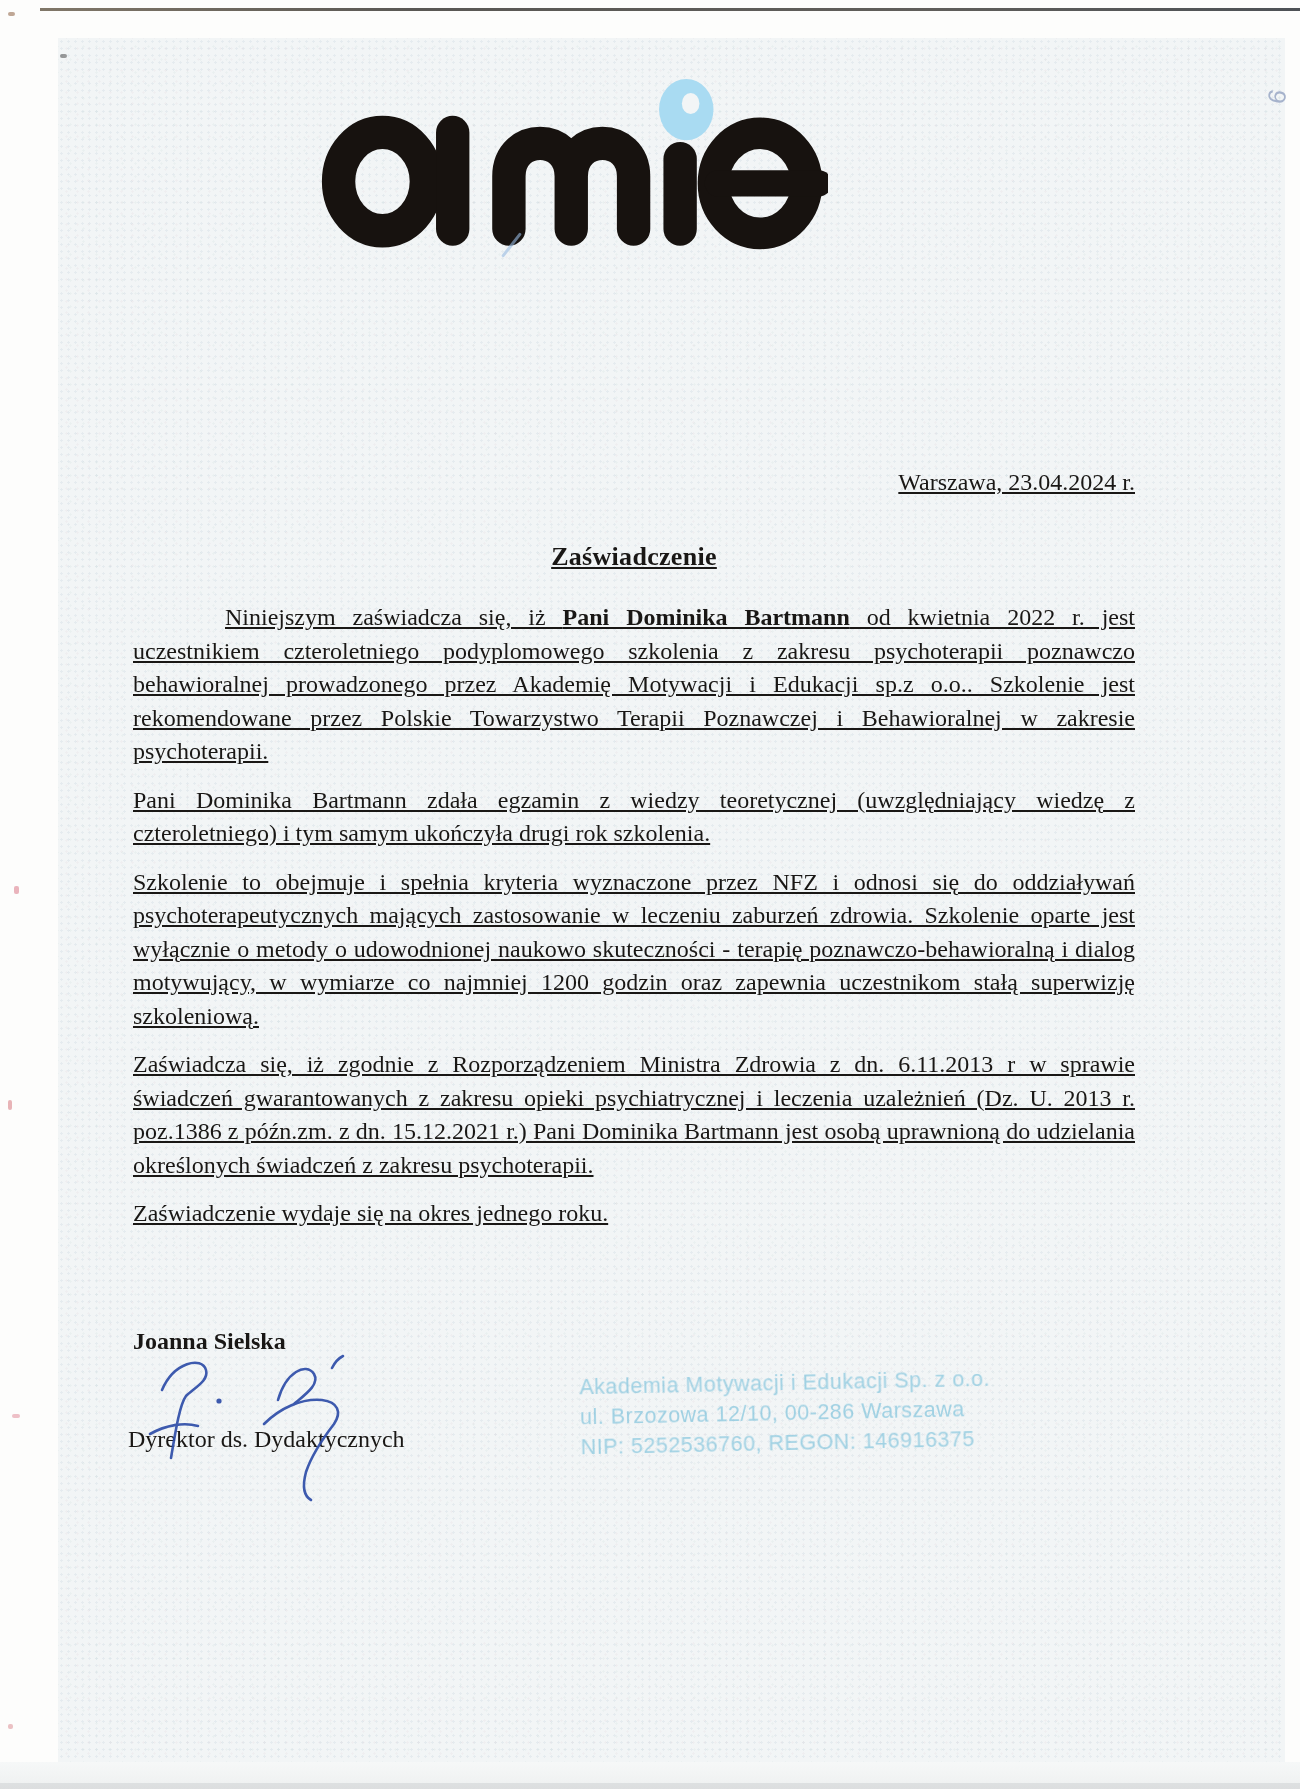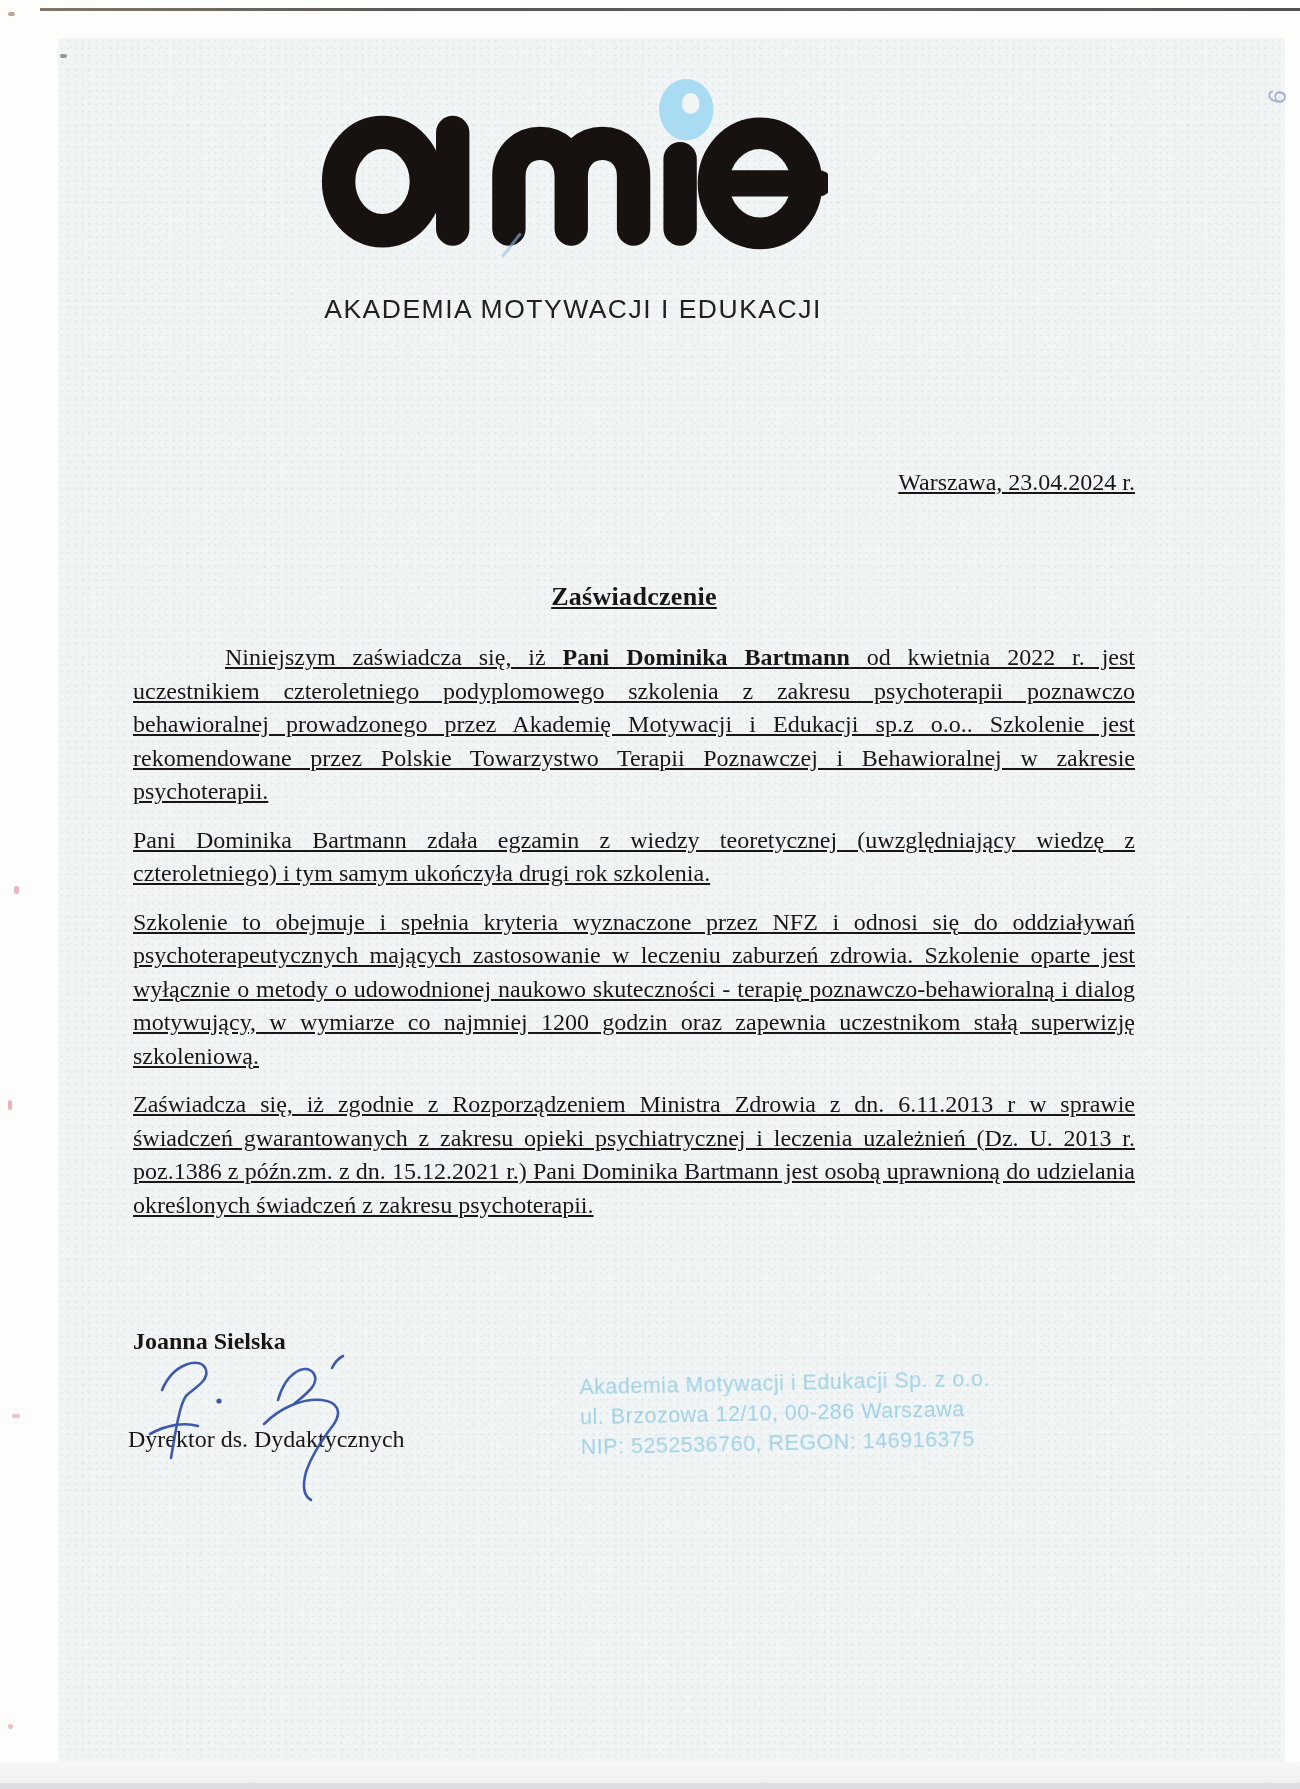--- a/index.html
+++ b/index.html
@@ -42,21 +42,21 @@
     font-family:"Liberation Sans", sans-serif;
     font-size:26.5px;letter-spacing:1.5px;color:#20201e;white-space:nowrap;
   }
 
   
   .text-block{
     position:absolute;left:75px;top:428px;width:1002px;
     font-size:24px;line-height:33.5px;color:#191715;text-decoration:underline;
   }
   .date-line{text-align:right;}
-  .doc-title{margin-top:80px;text-align:center;font-weight:bold;font-size:26px;letter-spacing:.3px;}
+  .doc-title{margin-top:40px;text-align:center;font-weight:bold;font-size:26px;letter-spacing:.3px;}
   .text-block p{margin:15px 0 0 0;text-align:justify;}
   .text-block p.first{margin-top:28px;text-indent:92px;}
   .text-block p.last{text-align:left;}
 
   
   .signer-name{position:absolute;left:75px;top:1290px;font-size:24px;color:#191715;font-weight:bold;}
   .signer-role{position:absolute;left:70px;top:1388px;font-size:24px;color:#191715;z-index:1;}
   .signature-svg{position:absolute;left:82px;top:1300px;width:250px;height:165px;z-index:2;opacity:.92;}
 
   
@@ -98,30 +98,30 @@
         <ellipse cx="73" cy="118" rx="50" ry="56"></ellipse>
         <line x1="153" y1="62" x2="153" y2="172" stroke-linecap="round"></line>
         <path d="M 217 172 L 217 112 C 217 62 288 62 288 112 L 288 172 M 288 112 C 288 62 359 62 359 112 L 359 172" stroke-linecap="round" stroke-linejoin="round"></path>
         <line x1="412" y1="92" x2="412" y2="172" stroke-linecap="round"></line>
         <ellipse cx="503" cy="120" rx="53" ry="57" stroke-width="36"></ellipse>
         <line x1="455" y1="120" x2="570" y2="120" stroke-width="30" stroke-linecap="round"></line>
       </g>
       <ellipse cx="419" cy="36" rx="31" ry="35" fill="#a9dbf2"></ellipse>
       <ellipse cx="424" cy="29" rx="10" ry="12" fill="#f2f5f6"></ellipse>
     </svg>
-    <div class="logo-subtitle">AKADEMIA MOTYWACJI I EDUKACJI</div>
   </div>
 
   <div class="text-block">
     <div class="date-line">Warszawa, 23.04.2024 r.</div>
     <div class="doc-title">Zaświadczenie</div>
     <p class="first"><span>Niniejszym zaświadcza się, iż </span><b>Pani Dominika Bartmann</b><span> od kwietnia 2022 r. jest uczestnikiem czteroletniego podyplomowego szkolenia z zakresu psychoterapii poznawczo behawioralnej prowadzonego przez Akademię Motywacji i Edukacji sp.z o.o.. Szkolenie jest rekomendowane przez Polskie Towarzystwo Terapii Poznawczej i Behawioralnej w zakresie psychoterapii.</span></p>
     <p>Pani Dominika Bartmann zdała egzamin z wiedzy teoretycznej (uwzględniający wiedzę z czteroletniego) i tym samym ukończyła drugi rok szkolenia.</p>
     <p>Szkolenie to obejmuje i spełnia kryteria wyznaczone przez NFZ i odnosi się do oddziaływań psychoterapeutycznych mających zastosowanie w leczeniu zaburzeń zdrowia. Szkolenie oparte jest wyłącznie o metody o udowodnionej naukowo skuteczności - terapię poznawczo-behawioralną i dialog motywujący, w wymiarze co najmniej 1200 godzin oraz zapewnia uczestnikom stałą superwizję szkoleniową.</p>
     <p>Zaświadcza się, iż zgodnie z Rozporządzeniem Ministra Zdrowia z dn. 6.11.2013 r w sprawie świadczeń gwarantowanych z zakresu opieki psychiatrycznej i leczenia uzależnień (Dz. U. 2013 r. poz.1386 z późn.zm. z dn. 15.12.2021 r.)  Pani Dominika Bartmann jest osobą uprawnioną do udzielania określonych świadczeń z zakresu psychoterapii.</p>
+    <p class="last">Zaświadczenie wydaje się na okres jednego roku.</p>
   </div>
 
   <div class="signer-name">Joanna Sielska</div>
   <div class="signer-role">Dyrektor ds. Dydaktycznych</div>
 
   <svg class="signature-svg" viewBox="0 0 250 165">
     <g fill="none" stroke="#2e4da8" stroke-width="2.6" stroke-linecap="round">
       <path d="M22 52 C34 24 62 18 66 32 C69 43 54 50 46 58 C40 66 36 90 31 120"></path>
       <path d="M10 96 C26 87 44 84 58 88"></path>
       <path d="M138 62 C146 34 166 24 174 36 C180 46 166 56 154 66"></path>

